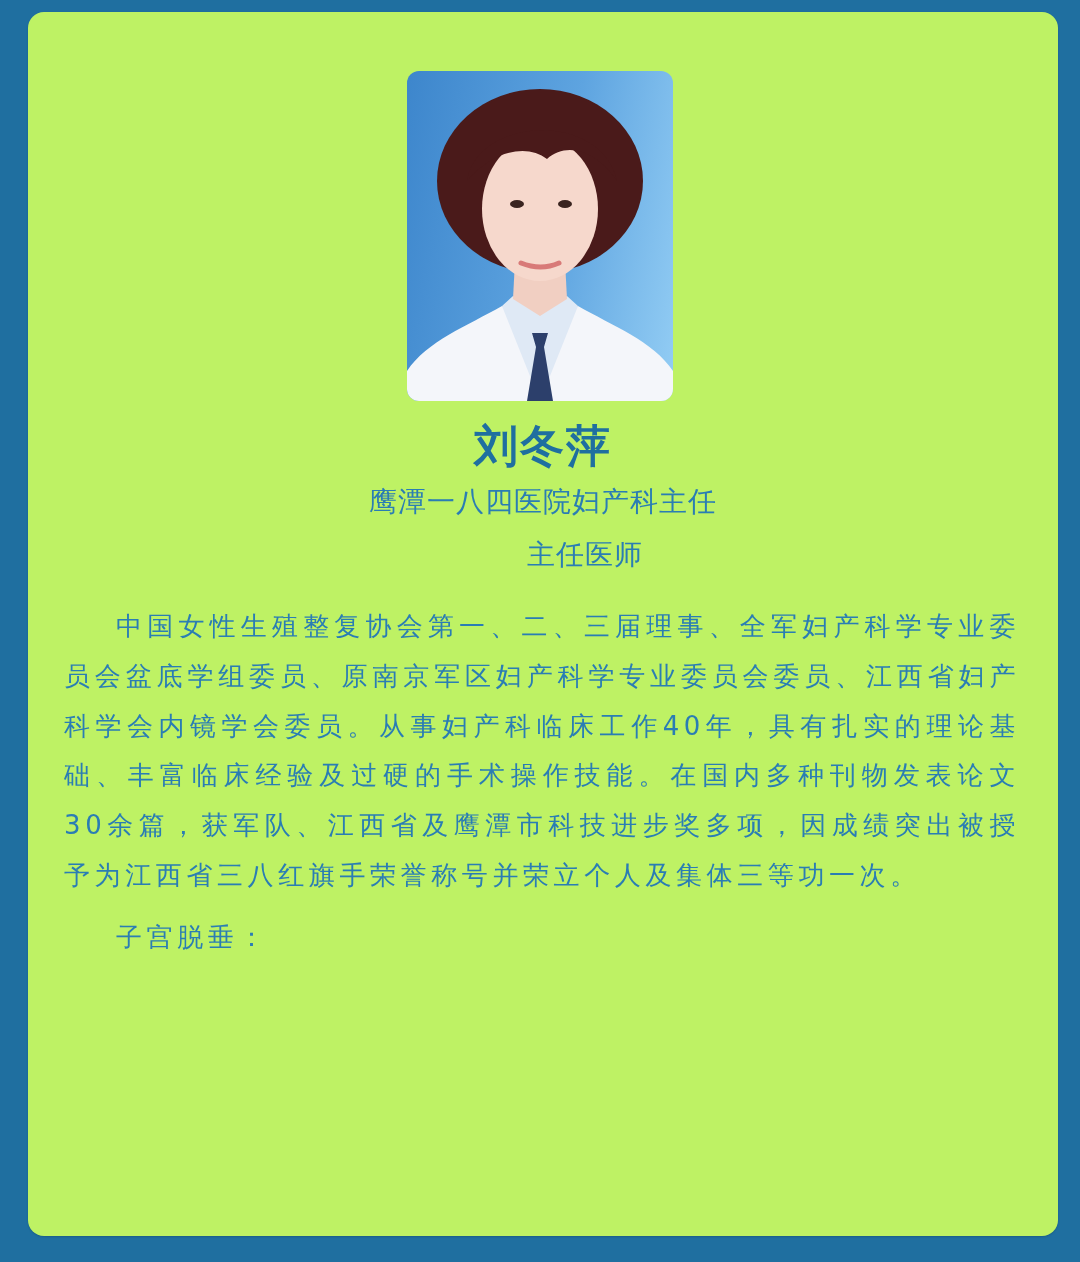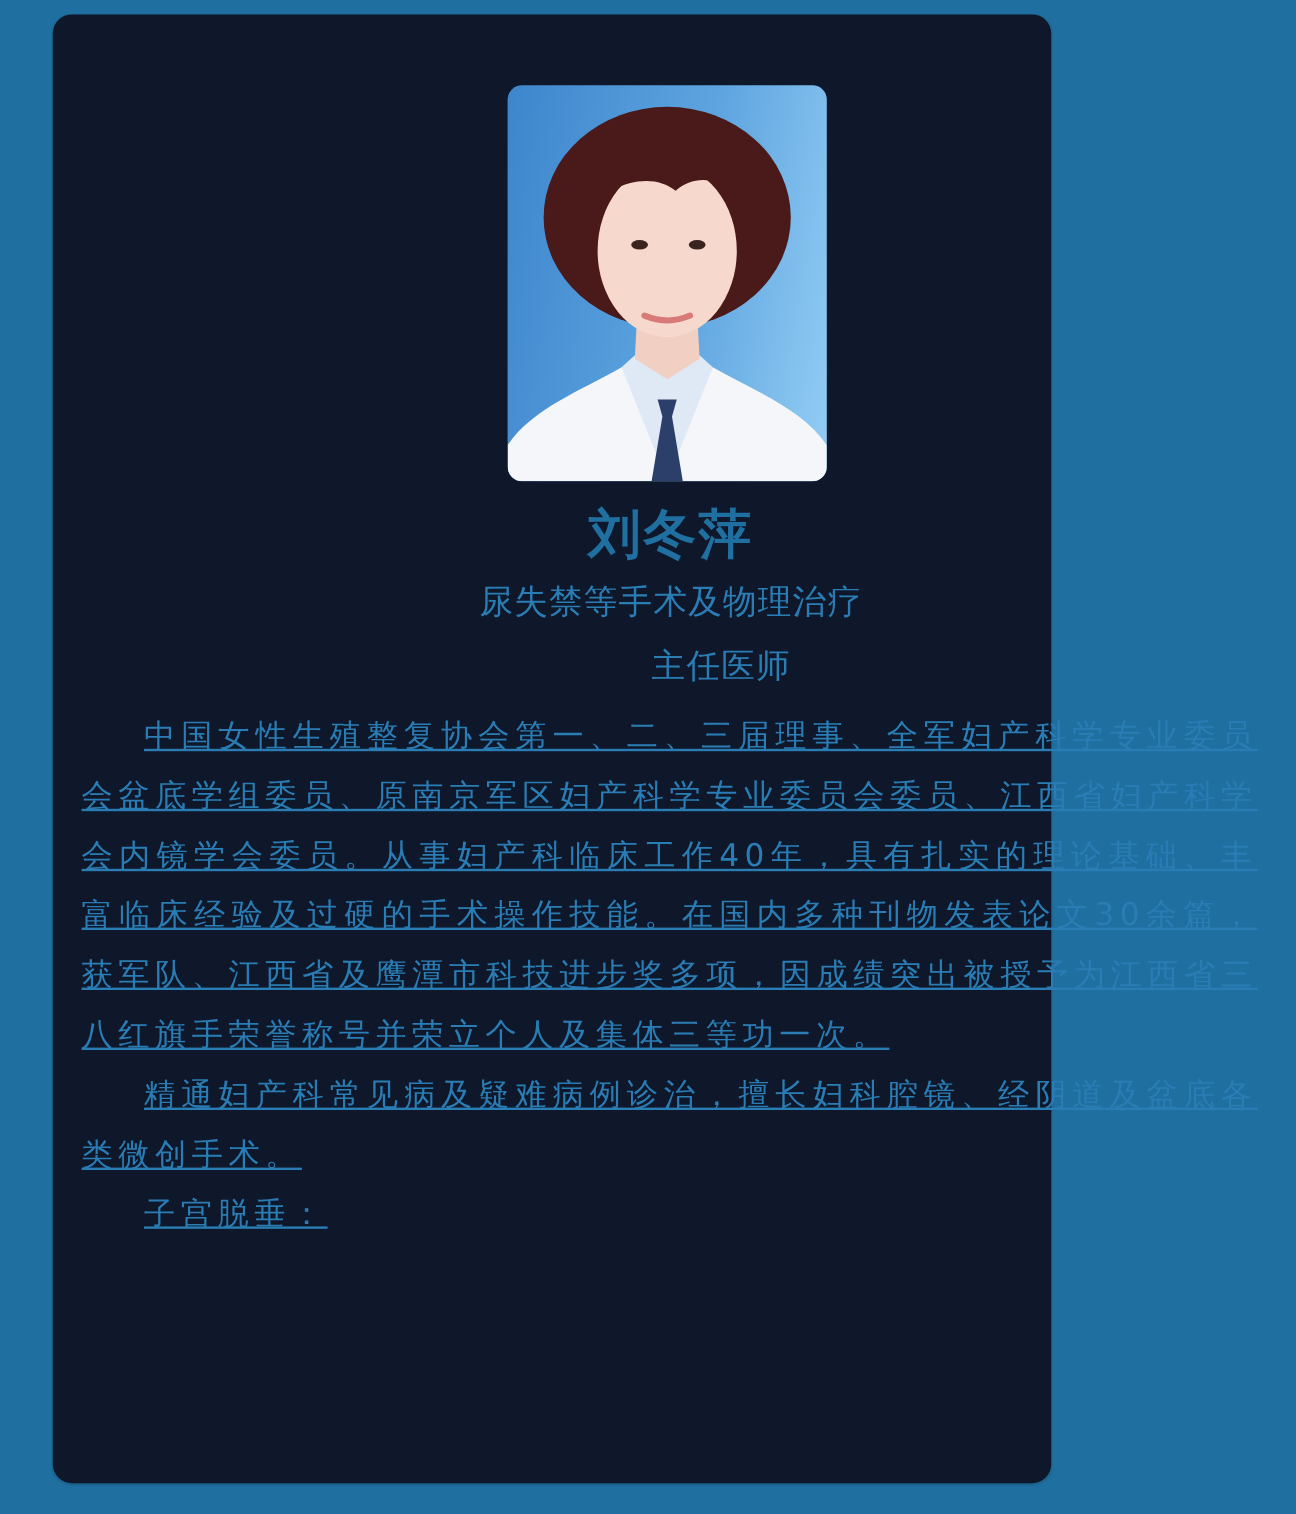--- a/index.html
+++ b/index.html
@@ -3,23 +3,23 @@
 <meta charset="utf-8">
 <style>
   html, body { margin: 0; padding: 0; }
   body {
     width: 1080px; height: 1262px;
     background: #1f6fa0;
     position: relative; overflow: hidden;
     font-family: "DejaVu Sans", "Liberation Sans", sans-serif;
   }
   .card {
-    position: absolute; left: 44px; top: 12px;
-    width: 832px; height: 1224px;
-    background: #0f172a;
+    position: absolute; left: 28px; top: 12px;
+    width: 1030px; height: 1224px;
+    background: #bef264;
     border-radius: 16px;
     box-shadow: 0 1px 2px rgba(0,0,0,0.15);
   }
   .photo {
     position: absolute; left: 379px; top: 59px;
     width: 266px; height: 330px;
     border-radius: 12px; overflow: hidden;
     background: linear-gradient(100deg, #3d86cc 0%, #5ea4e0 55%, #93cdf4 100%);
   }
   .photo svg { display: block; width: 100%; height: 100%; }
@@ -35,21 +35,21 @@
     font-size: 28px; line-height: 40px; letter-spacing: 1px;
   }
   .subtitle.s1 { top: 470px; }
   .subtitle.s2 { top: 523px; padding-left: 42px; }
   .body-text {
     position: absolute; left: 24px; top: 578px; width: 980px;
     color: #2a7db4;
     font-size: 26px; line-height: 49.8px; letter-spacing: 4.6px;
     text-align: justify;
   }
-  .body-text p { margin: 0; text-indent: 2em; text-decoration: underline; }
+  .body-text p { margin: 12px; text-indent: 2em; }
 </style>
 </head>
 <body>
 
 <div class="card">
   <div class="photo" aria-label="doctor-portrait">
     <svg viewBox="0 0 266 330">
 
       <path d="M0 300 C20 270 60 255 95 235 L133 250 L171 235 C206 255 246 270 266 300 L266 330 L0 330 Z" fill="#f4f6fa"></path>
 
@@ -66,21 +66,20 @@
       <path d="M60 110 C70 45 195 40 210 110 C190 80 160 70 140 88 C120 72 85 80 60 110 Z" fill="#4a1a1a"></path>
 
       <ellipse cx="110" cy="133" rx="7" ry="4" fill="#3a2420"></ellipse>
       <ellipse cx="158" cy="133" rx="7" ry="4" fill="#3a2420"></ellipse>
 
       <path d="M114 192 Q134 200 152 192" stroke="#d87a78" stroke-width="5" fill="none" stroke-linecap="round"></path>
     </svg>
   </div>
 
   <div class="name">刘冬萍</div>
-  <div class="subtitle s1">尿失禁等手术及物理治疗</div>
+  <div class="subtitle s1">鹰潭一八四医院妇产科主任</div>
   <div class="subtitle s2">主任医师</div>
 
   <div class="body-text">
     <p>中国女性生殖整复协会第一、二、三届理事、全军妇产科学专业委员会盆底学组委员、原南京军区妇产科学专业委员会委员、江西省妇产科学会内镜学会委员。从事妇产科临床工作40年，具有扎实的理论基础、丰富临床经验及过硬的手术操作技能。在国内多种刊物发表论文30余篇，获军队、江西省及鹰潭市科技进步奖多项，因成绩突出被授予为江西省三八红旗手荣誉称号并荣立个人及集体三等功一次。</p>
-    <p>精通妇产科常见病及疑难病例诊治，擅长妇科腔镜、经阴道及盆底各类微创手术。</p>
     <p>子宫脱垂：</p>
   </div>
 </div>
 
 </body></html>

